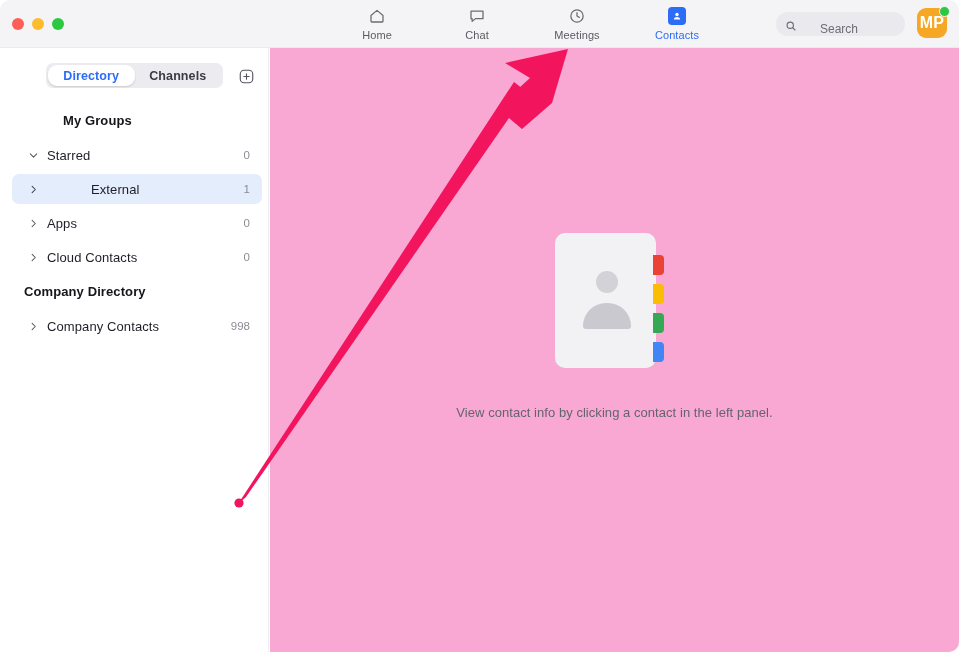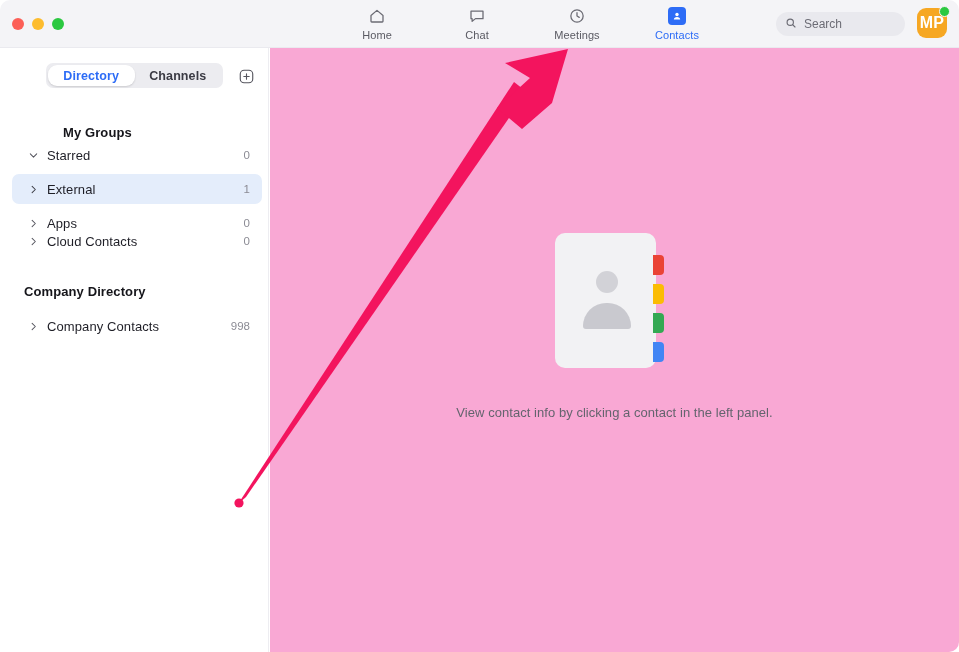--- a/index.html
+++ b/index.html
@@ -98,24 +98,24 @@
 
   
   #search-box {
     position: absolute;
     left: 776px; top: 12px;
     width: 129px;
     height: 24px;
     background: #e9e9ee;
     border-radius: 12px;
     display: flex;
-    align-items: center;
+    align-items: flex-end;
     padding: 0 9px;
     box-sizing: border-box;
-    gap: 7px;
+    gap: 23px;
   }
   #search-placeholder {
     font-size: 12px;
     color: #6c6c75;
     line-height: 14px;
   }
 
   
   #avatar-wrap {
     position: absolute;
@@ -201,34 +201,34 @@
 
   
   .group-header {
     position: absolute;
     left: 24px;
     font-size: 13px;
     font-weight: bold;
     color: #15151a;
     letter-spacing: 0.1px;
   }
-  #hdr-my-groups { top: 77px; padding-left: 39px; }
+  #hdr-my-groups { top: 65px; padding-left: 39px; }
   #hdr-company-directory { top: 236px; }
 
   .group-row {
     position: absolute;
     left: 12px;
     width: 250px;
     height: 30px;
     border-radius: 7px;
     display: flex;
     align-items: center;
     box-sizing: border-box;
   }
-  .group-row.selected { background: #e4edfb; }
+  .group-row.selected { background: #e4edfb; gap: 44px; }
   .row-chevron {
     width: 22px;
     display: flex;
     align-items: center;
     justify-content: center;
     margin-left: 10px;
   }
   .row-label {
     font-size: 13px;
     color: #1e1e26;
@@ -432,21 +432,21 @@
     <div class="group-row" style="top: 160px;">
       <span class="row-chevron">
         <svg width="11" height="11" viewBox="0 0 24 24" fill="none" stroke="#55555e" stroke-width="2.2" stroke-linecap="round" stroke-linejoin="round">
           <path d="M9 5 16 12 9 19"></path>
         </svg>
       </span>
       <span class="row-label">Apps</span>
       <span class="row-count">0</span>
     </div>
 
-    <div class="group-row" style="top: 178px;">
+    <div class="group-row" style="top: 194px;">
       <span class="row-chevron">
         <svg width="11" height="11" viewBox="0 0 24 24" fill="none" stroke="#55555e" stroke-width="2.2" stroke-linecap="round" stroke-linejoin="round">
           <path d="M9 5 16 12 9 19"></path>
         </svg>
       </span>
       <span class="row-label">Cloud Contacts</span>
       <span class="row-count">0</span>
     </div>
 
     <div class="group-header" id="hdr-company-directory">Company Directory</div>

